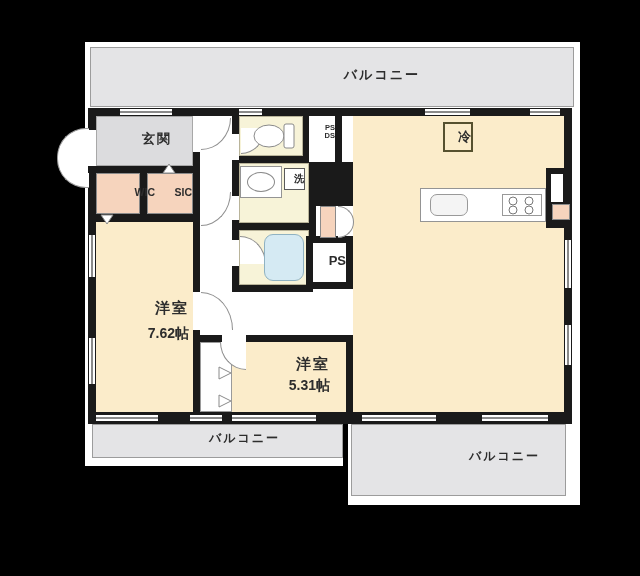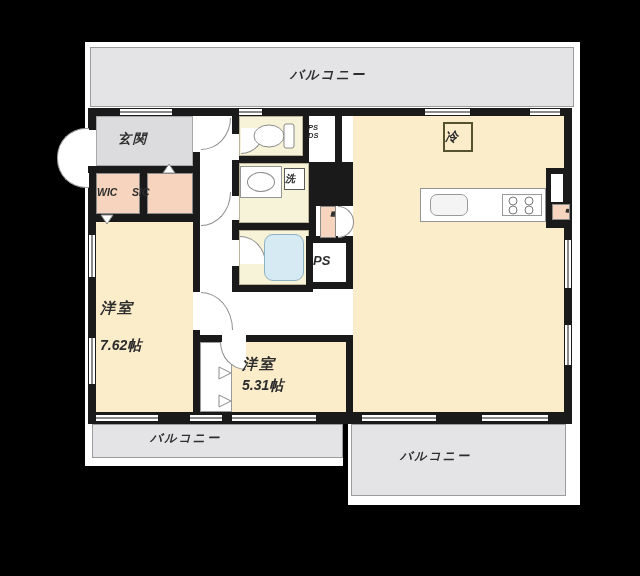--- a/index.html
+++ b/index.html
@@ -6,21 +6,21 @@
   #stage{position:relative;width:640px;height:576px;background:var(--background,#000);overflow:hidden;
          font-family:"Liberation Sans","DejaVu Sans",sans-serif;}
   .abs{position:absolute;}
   .sheet{background:var(--sheet,#fff);}
   .wall{background:var(--wall,#1a1a1a);}
   .balc{background:var(--balcony-fill,#e4e4e6);border:1px solid #9c9c9c;box-sizing:border-box;}
   .genkan{background:var(--genkan-fill,#dcdcde);border:1px solid #a8a8a8;box-sizing:border-box;}
   .cream{background:var(--room-fill,#fbecca);}
   .bath{background:var(--bath-fill,#f7f3d8);border:1px solid #b9b49a;box-sizing:border-box;}
   .salmon{background:var(--closet-fill,#f6d4bd);border:1px solid #8a8a8a;box-sizing:border-box;}
-  .lbl{color:var(--text,#2d2d2d);font-weight:bold;text-align:left;line-height:1.05;white-space:nowrap;font-style:italic;}
+  .lbl{color:var(--text,#2d2d2d);font-weight:bold;text-align:right;line-height:1.05;white-space:nowrap;}
   .winH{background:linear-gradient(to bottom,#fff 0 2px,#8a8a8a 2px 4px,#fff 4px 6px);}
   .winV{background:linear-gradient(to right,#fff 0 2px,#8a8a8a 2px 4px,#fff 4px 6px);}
   .arc{background:#fff;border:0 solid #8f8f8f;box-sizing:border-box;}
   .box{background:#fff;border:1px solid #5a5a5a;box-sizing:border-box;}
   .fixture{background:#fff;border:1px solid #949494;box-sizing:border-box;}
   .tub{background:var(--tub-fill,#d5eaf3);border:1px solid #8fb2c2;border-radius:9px;box-sizing:border-box;}
   .vtext{writing-mode:vertical-rl;text-orientation:upright;letter-spacing:0;}
 </style>
 </head>
 <body>
@@ -144,23 +144,23 @@
     <circle cx="27" cy="16" r="4" fill="none" stroke="#777"></circle>
   </svg>
   <div class="abs wall" style="left:546px;top:168px;width:26px;height:60px;"></div>
   <div class="abs" style="left:551px;top:174px;width:12px;height:28px;background:#fff;"></div>
   <div class="abs salmon lbl vtext" style="left:552px;top:204px;width:18px;height:16px;font-size:4px;overflow:hidden;"><span>可動棚</span></div>
 
   <div class="abs lbl" style="left:443px;top:122px;width:30px;height:30px;background:var(--room-fill);border:2px solid #56512f;box-sizing:border-box;font-size:13px;line-height:26px;"><span>冷</span></div>
 
   <div class="abs lbl" style="left:118px;top:132px;width:54px;font-size:13px;letter-spacing:2px;">玄関</div>
   <div class="abs lbl" style="left:97px;top:187px;width:58px;font-size:10.5px;">WIC</div>
-  <div class="abs lbl" style="left:132px;top:187px;width:44px;font-size:10.5px;">SIC</div>
+  <div class="abs lbl" style="left:148px;top:187px;width:44px;font-size:10.5px;">SIC</div>
   <div class="abs lbl" style="left:100px;top:300px;width:89px;font-size:15px;letter-spacing:2px;">洋室</div>
-  <div class="abs lbl" style="left:100px;top:338px;width:89px;font-size:14px;">7.62帖</div>
+  <div class="abs lbl" style="left:100px;top:326px;width:89px;font-size:14px;">7.62帖</div>
   <div class="abs lbl" style="left:242px;top:356px;width:88px;font-size:15px;letter-spacing:2px;">洋室</div>
   <div class="abs lbl" style="left:242px;top:378px;width:88px;font-size:14px;">5.31帖</div>
 
   <div class="abs balc" style="left:92px;top:424px;width:251px;height:34px;"></div>
   <div class="abs lbl" style="left:150px;top:432px;width:130px;font-size:12px;letter-spacing:2px;">バルコニー</div>
   <div class="abs" style="left:343px;top:424px;width:5px;height:81px;background:var(--background);"></div>
   <div class="abs balc" style="left:351px;top:424px;width:215px;height:72px;"></div>
   <div class="abs lbl" style="left:400px;top:450px;width:140px;font-size:12px;letter-spacing:2px;">バルコニー</div>
 
 </div>

